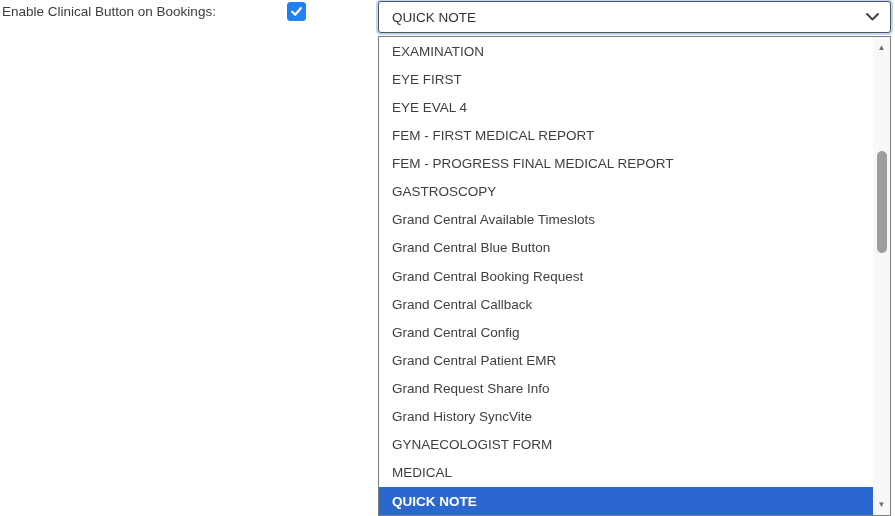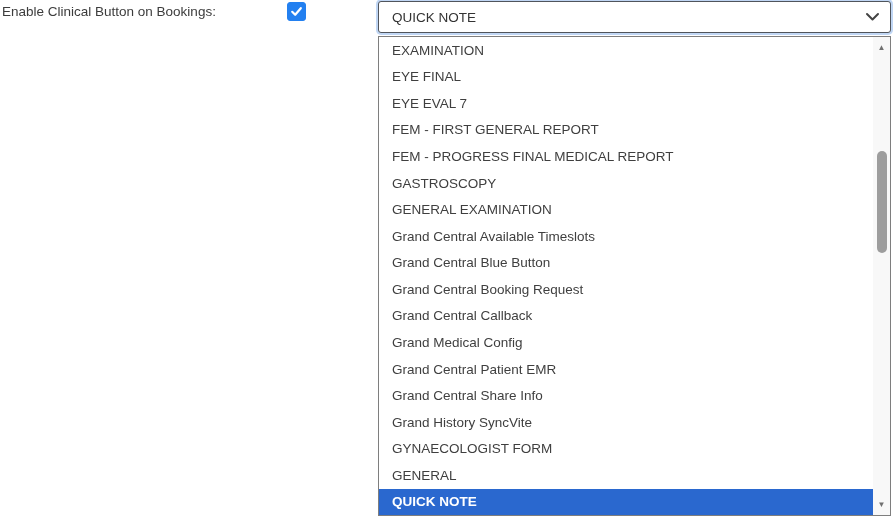--- a/index.html
+++ b/index.html
@@ -95,36 +95,35 @@
     <span class="chevron">
       <svg width="15" height="10" viewBox="0 0 15 10">
         <polyline points="2,2 7.5,7.5 13,2" fill="none" stroke="#444444" stroke-width="2" stroke-linecap="round" stroke-linejoin="round"></polyline>
       </svg>
     </span>
   </div>
 
   <div class="dropdown">
     <div class="options">
         <div class="option">EXAMINATION</div>
-        <div class="option">EYE FINAL</div>
-        <div class="option">EYE EVAL 7</div>
-        <div class="option">FEM - FIRST GENERAL REPORT</div>
+        <div class="option">EYE FIRST</div>
+        <div class="option">EYE EVAL 4</div>
+        <div class="option">FEM - FIRST MEDICAL REPORT</div>
         <div class="option">FEM - PROGRESS FINAL MEDICAL REPORT</div>
         <div class="option">GASTROSCOPY</div>
-        <div class="option">GENERAL EXAMINATION</div>
         <div class="option">Grand Central Available Timeslots</div>
         <div class="option">Grand Central Blue Button</div>
         <div class="option">Grand Central Booking Request</div>
         <div class="option">Grand Central Callback</div>
-        <div class="option">Grand Medical Config</div>
+        <div class="option">Grand Central Config</div>
         <div class="option">Grand Central Patient EMR</div>
-        <div class="option">Grand Central Share Info</div>
+        <div class="option">Grand Request Share Info</div>
         <div class="option">Grand History SyncVite</div>
         <div class="option">GYNAECOLOGIST FORM</div>
-        <div class="option">GENERAL</div>
+        <div class="option">MEDICAL</div>
         <div class="option selected">QUICK NOTE</div>
       </div>
 
     <div class="scrollbar">
       <div class="sb-btn up">▲</div>
       <div class="sb-thumb"></div>
       <div class="sb-btn down">▼</div>
     </div>
   </div>
 

